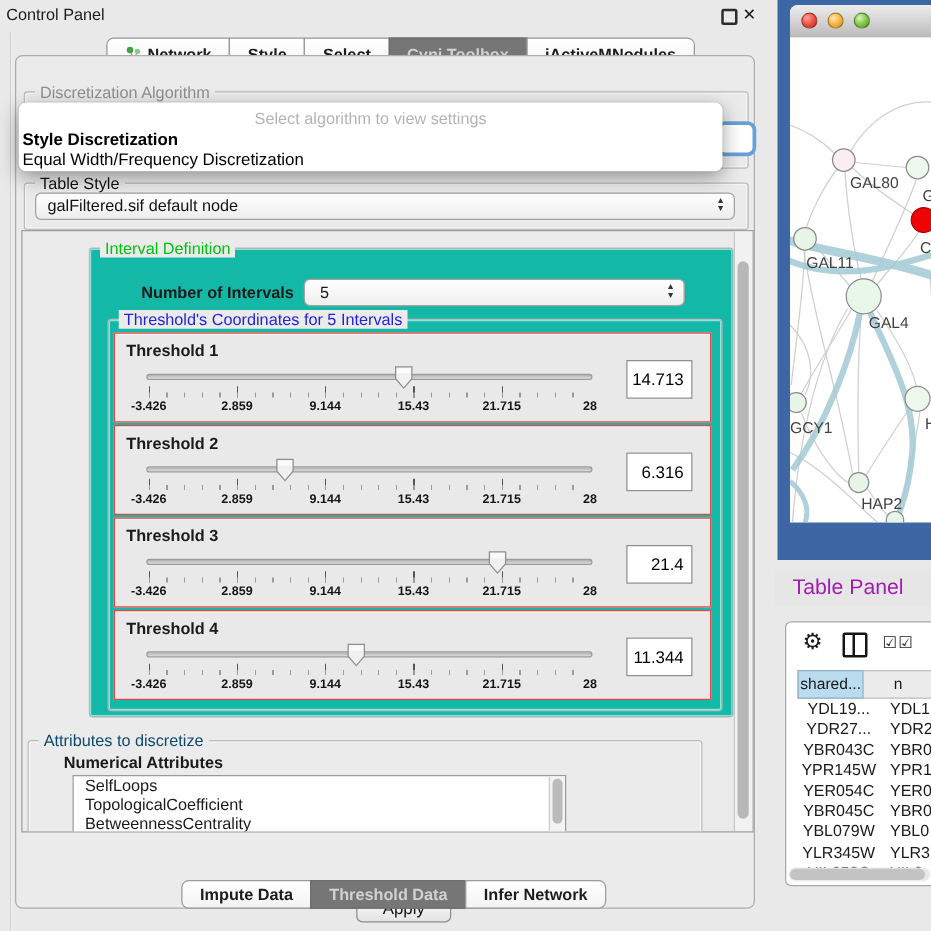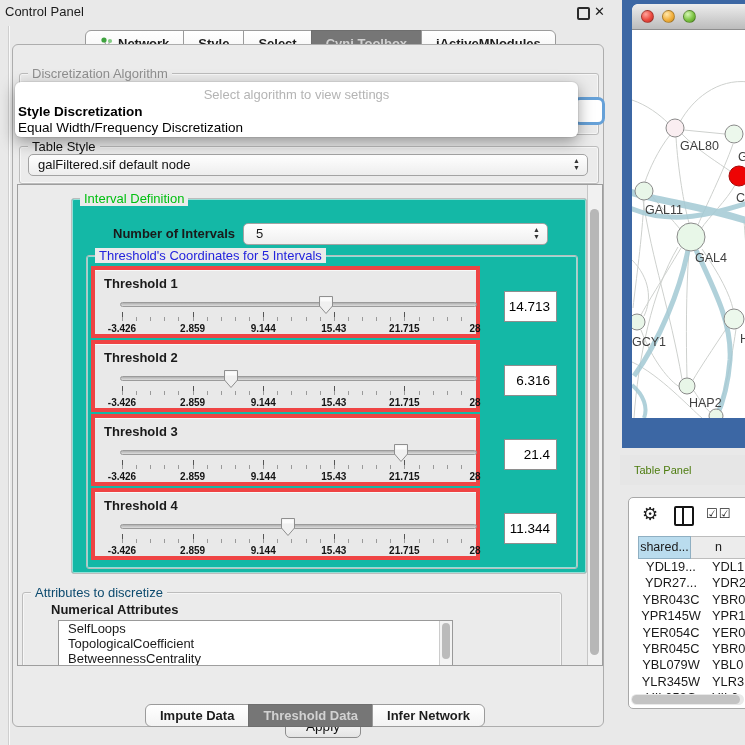--- a/index.html
+++ b/index.html
@@ -65,22 +65,22 @@
   .interval-group{left:28px;top:13px;width:514px;height:374px;background:#14b8a6;margin-left:25px;}
   .interval-group>.group-title{color:#00c010;}
   .num-row{position:absolute;left:0;top:24px;width:100%;height:24px;}
   .num-label{position:absolute;left:41px;top:3px;font-weight:bold;font-size:13px;}
   .num-spinner{position:absolute;left:171px;top:0;width:305px;height:22px;box-sizing:border-box;background:linear-gradient(#ffffff,#efefef);border:1px solid #a3a3a3;border-radius:5px;line-height:20px;padding-left:12px;}
 
   .thr-group{left:14px;top:56px;width:490px;height:312px;}
   .thr-group>.group-title{color:#2323dd;}
   .thr-list{position:absolute;left:4px;top:10px;width:480px;}
   .thr-box{
-    position:relative;width:389px;height:72px;box-sizing:border-box;margin-bottom:2px;
-    background:#e9e9e9;border:4px solid #ef4444;box-shadow:inset 0 1px 0 #f8f8f8;
+    position:relative;width:478px;height:72px;box-sizing:border-box;margin-bottom:2px;
+    background:#e9e9e9;border:1px solid #ef4444;box-shadow:inset 0 1px 0 #f8f8f8;
   }
   .thr-label{position:absolute;left:9px;top:6px;font-weight:bold;font-size:13px;}
   .thr-slider{position:absolute;left:25px;top:24px;width:357px;height:44px;}
   .thr-track{position:absolute;left:0;top:8px;width:357px;height:5px;box-sizing:border-box;border:1px solid #9b9b9b;border-radius:4px;background:linear-gradient(#b0b0b0,#dedede);}
   .thr-thumb{position:absolute;top:1px;margin-left:-8px;}
   .thr-ticks{
     position:absolute;left:2px;top:18px;width:353px;height:9px;
     background-image:
       repeating-linear-gradient(to right,#9a9a9a 0 1px,transparent 1px 14.12px),
       repeating-linear-gradient(to right,#555 0 1px,transparent 1px 70.6px);
@@ -127,21 +127,21 @@
   .blue-area{position:absolute;left:2px;top:0;width:123px;height:448px;background:#3c67a4;}
   .net-window{position:absolute;left:10px;top:4px;width:120px;height:414px;background:#fff;border-radius:6px 0 0 0;overflow:hidden;}
   .mac-titlebar{height:25px;background:linear-gradient(#ededed,#bcbcbc);border-bottom:1px solid #8e8e8e;display:flex;align-items:center;padding-left:9px;gap:8px;border-radius:6px 0 0 0;}
   .light{width:13px;height:13px;border-radius:50%;box-sizing:border-box;border:1px solid rgba(0,0,0,.28);}
   .light.red{background:radial-gradient(circle at 35% 30%,#ffa49c,#ec4a3f 55%,#b32e28);}
   .light.yellow{background:radial-gradient(circle at 35% 30%,#ffe7ab,#f2b03e 55%,#c5891d);}
   .light.green{background:radial-gradient(circle at 35% 30%,#d5f6b4,#7dc443 55%,#509020);}
   .net-canvas{display:block;}
 
   
-  .tp-bar{position:absolute;left:0;top:455px;width:125px;height:30px;background:#e6e6e6;line-height:30px;padding-left:14px;box-sizing:border-box;font-size:11px;color:#4d7c0f;}
+  .tp-bar{position:absolute;left:0;top:455px;width:125px;height:30px;background:#e6e6e6;line-height:30px;padding-left:14px;box-sizing:border-box;font-size:17px;color:#a21caf;}
   .table-card{position:absolute;left:8px;top:497px;width:120px;height:212px;background:#fff;border:1px solid #a8a8a8;border-radius:5px 0 0 5px;overflow:hidden;box-sizing:border-box;}
   .tp-toolbar{position:absolute;left:0;top:0;width:100%;height:34px;display:flex;align-items:center;}
   .gear{position:absolute;left:13px;top:5px;font-size:18px;color:#1d1d1d;}
   .cols-icon{position:absolute;left:45px;top:8px;width:16px;height:16px;border:2px solid #141414;border-radius:2px;}
   .cols-icon::after{content:"";position:absolute;left:6px;top:0;width:2px;height:16px;background:#141414;}
   .cb-pair{position:absolute;left:77px;top:8px;font-size:13px;color:#222;letter-spacing:1px;}
   .tp-table{position:absolute;left:9px;top:38px;right:0;bottom:0;}
   .tp-head{display:flex;height:23px;}
   .tp-head .h1{width:66px;background:#badcee;border:1px solid #8fafc2;box-sizing:border-box;text-align:center;font-size:12.5px;line-height:21px;}
   .tp-head .h2{width:70px;background:#ececec;border:1px solid #bdbdbd;border-left:none;box-sizing:border-box;text-align:center;font-size:12.5px;line-height:21px;}

